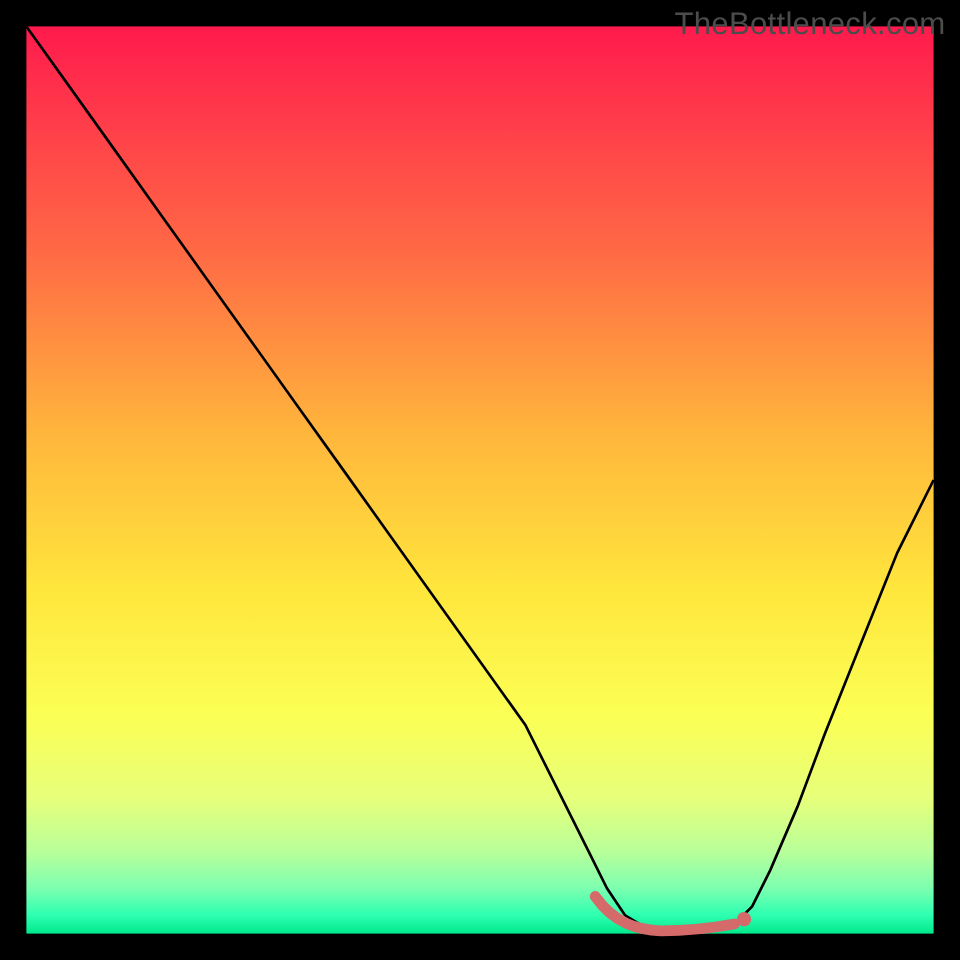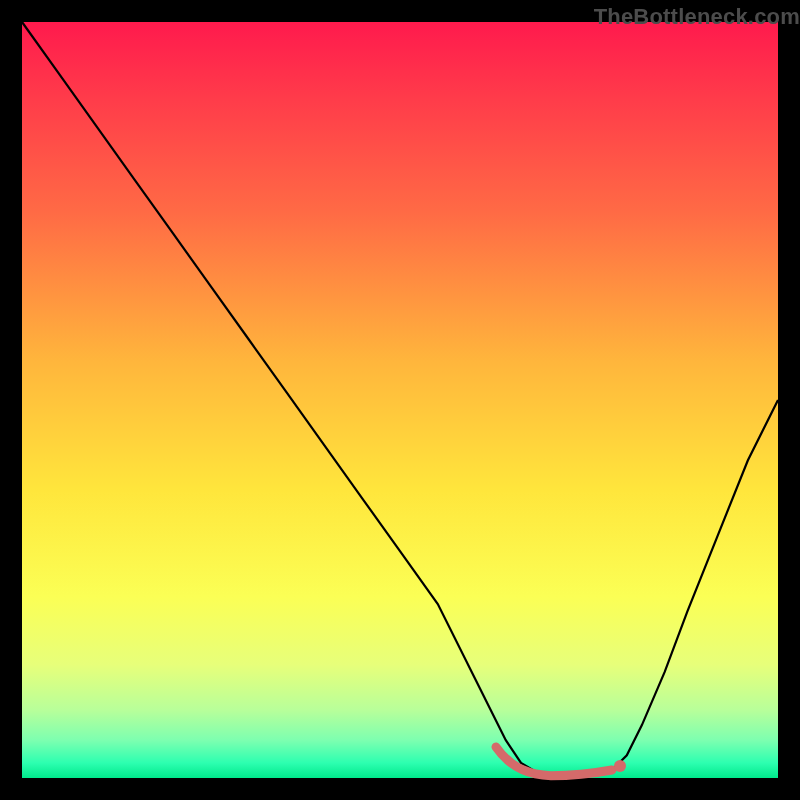--- a/index.html
+++ b/index.html
@@ -33,25 +33,25 @@
       #e7ff7a 85%,
       #b8ff9a 91%,
       #7dffb0 95%,
       #2dffb0 98%,
       #00e98c 100%
     );
   }
   .watermark {
     position: absolute;
     top: 4px;
-    right: 0;
+    right: 12px;
     color: #4c4c4c;
-    font-size: 22px;
+    font-size: 26px;
     letter-spacing: 0.2px;
-    font-weight: 700;
+    font-weight: 400;
     font-family: Arial, Helvetica, sans-serif;
   }
   svg.curve {
     position: absolute;
     left: 0;
     top: 0;
     width: 756px;
     height: 756px;
     overflow: visible;
   }

